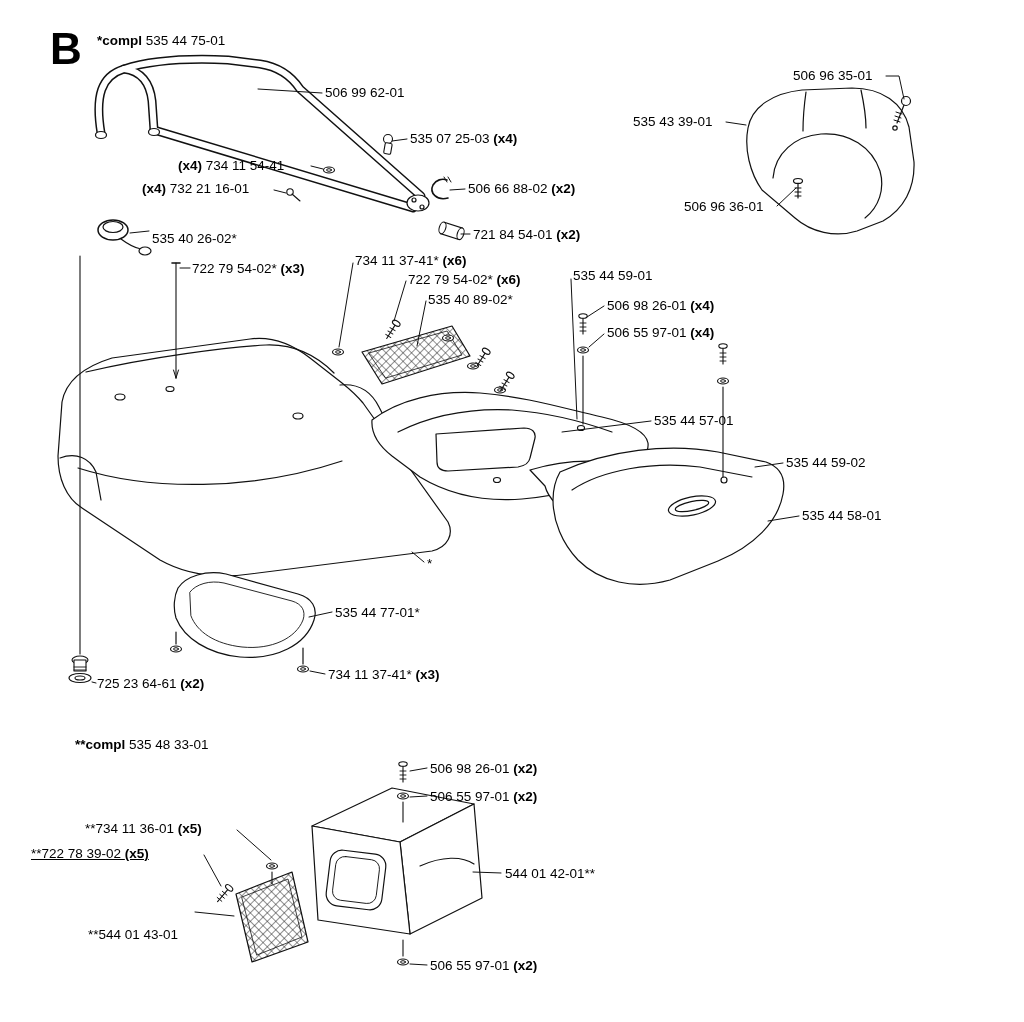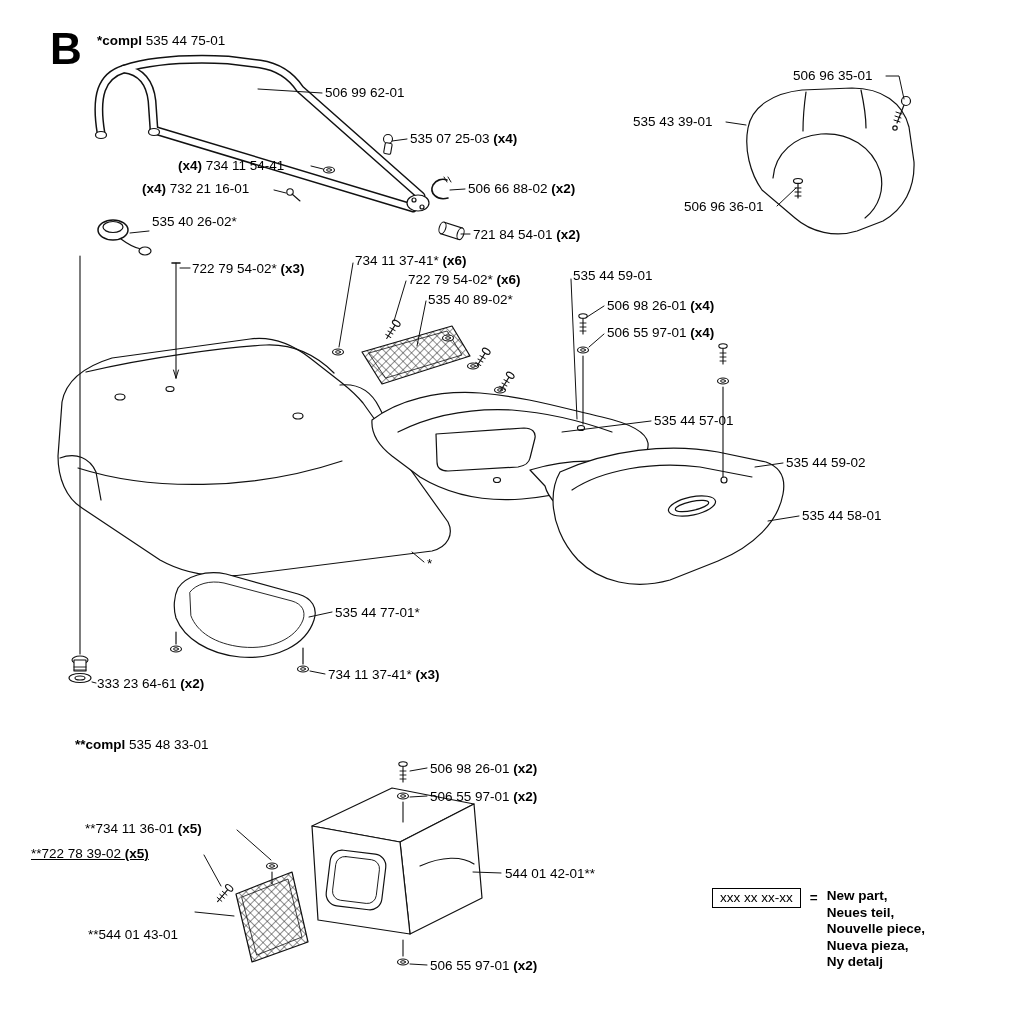--- a/index.html
+++ b/index.html
@@ -225,54 +225,43 @@
 
   <div class="section-letter">B</div>
 
   <div id="labels-layer">
       <div class="lbl" style="left: 325px; top: 85px;"><span>506 99 62-01</span></div>
       <div class="lbl" style="left: 410px; top: 131px;"><span>535 07 25-03 </span><span class="b">(x4)</span></div>
       <div class="lbl" style="left: 178px; top: 158px;"><span class="b">(x4) </span><span>734 11 54-41</span></div>
       <div class="lbl" style="left: 142px; top: 181px; text-align: center;"><span class="b">(x4) </span><span>732 21 16-01</span></div>
       <div class="lbl" style="left: 468px; top: 181px;"><span>506 66 88-02 </span><span class="b">(x2)</span></div>
       <div class="lbl" style="left: 473px; top: 227px;"><span>721 84 54-01 </span><span class="b">(x2)</span></div>
-      <div class="lbl" style="left: 152px; top: 214px;"><span>535 40 26-02*</span></div>
+      <div class="lbl" style="left: 152px; top: 231px;"><span>535 40 26-02*</span></div>
       <div class="lbl" style="left: 192px; top: 261px;"><span>722 79 54-02* </span><span class="b">(x3)</span></div>
       <div class="lbl" style="left: 355px; top: 253px;"><span>734 11 37-41* </span><span class="b">(x6)</span></div>
       <div class="lbl" style="left: 408px; top: 272px;"><span>722 79 54-02* </span><span class="b">(x6)</span></div>
       <div class="lbl" style="left: 428px; top: 292px;"><span>535 40 89-02*</span></div>
       <div class="lbl" style="left: 573px; top: 268px;"><span>535 44 59-01</span></div>
       <div class="lbl" style="left: 607px; top: 298px;"><span>506 98 26-01 </span><span class="b">(x4)</span></div>
       <div class="lbl" style="left: 607px; top: 325px;"><span>506 55 97-01 </span><span class="b">(x4)</span></div>
       <div class="lbl" style="left: 654px; top: 413px;"><span>535 44 57-01</span></div>
       <div class="lbl" style="left: 786px; top: 455px;"><span>535 44 59-02</span></div>
       <div class="lbl" style="left: 802px; top: 508px;"><span>535 44 58-01</span></div>
       <div class="lbl" style="left: 335px; top: 605px;"><span>535 44 77-01*</span></div>
-      <div class="lbl" style="left: 97px; top: 676px;"><span>333 23 64-61 </span><span class="b">(x2)</span></div>
+      <div class="lbl" style="left: 97px; top: 676px;"><span>725 23 64-61 </span><span class="b">(x2)</span></div>
       <div class="lbl" style="left: 328px; top: 667px;"><span>734 11 37-41* </span><span class="b">(x3)</span></div>
       <div class="lbl" style="left: 793px; top: 68px;"><span>506 96 35-01</span></div>
       <div class="lbl" style="left: 633px; top: 114px;"><span>535 43 39-01</span></div>
       <div class="lbl" style="left: 684px; top: 199px;"><span>506 96 36-01</span></div>
       <div class="lbl" style="left: 430px; top: 761px;"><span>506 98 26-01 </span><span class="b">(x2)</span></div>
       <div class="lbl" style="left: 430px; top: 789px;"><span>506 55 97-01 </span><span class="b">(x2)</span></div>
       <div class="lbl" style="left: 85px; top: 821px;"><span>**734 11 36-01 </span><span class="b">(x5)</span></div>
       <div class="lbl" style="left: 31px; top: 846px; text-decoration: underline;"><span>**722 78 39-02 </span><span class="b">(x5)</span></div>
       <div class="lbl" style="left: 505px; top: 866px;"><span>544 01 42-01**</span></div>
       <div class="lbl" style="left: 88px; top: 927px;"><span>**544 01 43-01</span></div>
       <div class="lbl" style="left: 430px; top: 958px;"><span>506 55 97-01 </span><span class="b">(x2)</span></div>
       <div class="lbl" style="left: 427px; top: 556px;"><span>*</span></div>
       <div class="lbl" style="left: 97px; top: 33px;"><span class="b">*compl </span><span>535 44 75-01</span></div>
       <div class="lbl" style="left: 75px; top: 737px;"><span class="b">**compl </span><span>535 48 33-01</span></div>
     </div>
 
-  <div class="legend" style="left:712px;top:888px;">
-    <span class="legend-box"><span>xxx xx xx-xx</span></span>
-    <span class="legend-eq">=</span>
-    <div class="legend-lines">
-      <div>New part,</div>
-      <div>Neues teil,</div>
-      <div>Nouvelle piece,</div>
-      <div>Nueva pieza,</div>
-      <div>Ny detalj</div>
-    </div>
-  </div>
 
 </div>
 
 </body></html>

